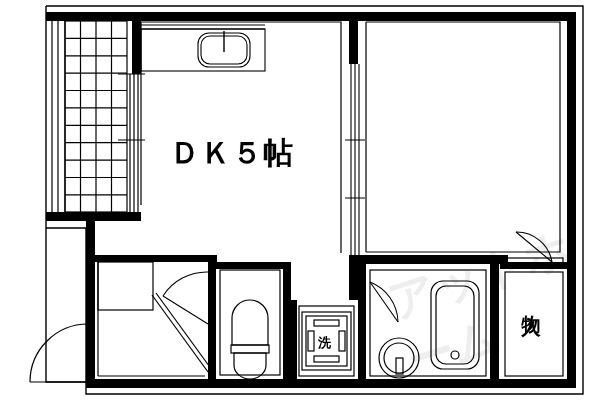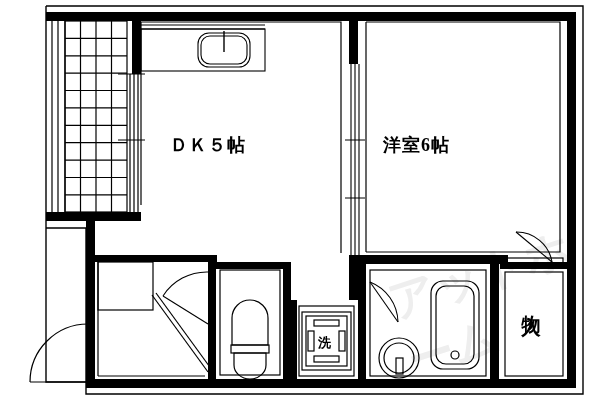--- a/index.html
+++ b/index.html
@@ -1,21 +1,21 @@
 <!DOCTYPE html>
 <html><head>
 <meta charset="utf-8">
 <title>Floor Plan</title>
 <style>
   html,body{margin:0;padding:0;background:#ffffff;}
   body{font-family:"Liberation Sans","DejaVu Sans",sans-serif;}
   #plan{position:relative;width:600px;height:400px;background:#ffffff;overflow:hidden;}
   .wall{position:absolute;background:#000000;}
   .lbl{position:absolute;color:#000;white-space:nowrap;letter-spacing:1px;}
-  .room-lbl{font-size:18px;font-weight:600;font-family:Liberation Serif, serif;}
+  .room-lbl{font-size:30px;font-weight:600;}
   .vert-lbl{font-size:19px;font-weight:600;writing-mode:vertical-rl;text-orientation:upright;line-height:1.05;}
   .small-lbl{font-size:13px;font-weight:600;}
   svg{position:absolute;left:0;top:0;overflow:visible;}
   .wm{position:absolute;color:#eeeeee;font-size:46px;font-weight:700;transform:rotate(-18deg);user-select:none;}
 </style>
 </head>
 <body>
 
 <div id="plan">
 
@@ -178,19 +178,18 @@
   </svg>
 
   <svg width="600" height="400">
     <path d="M 516 232 A 36 36 0 0 1 552 262" fill="none" stroke="#000" stroke-width="1.1"></path>
     <line x1="516" y1="232" x2="552" y2="262" stroke="#000" stroke-width="1.1"></line>
     <rect x="505" y="258" width="58" height="7" fill="none" stroke="#000" stroke-width="1.2"></rect>
   </svg>
 
   <div class="lbl room-lbl" style="left:170px;top:133px;">ＤＫ５帖</div>
 
-  <div class="lbl room-lbl" style="left:383px;top:133px;">洋室6帖</div>
 
   <div class="lbl vert-lbl" style="left:521px;top:300px;">物入</div>
 
   <div class="lbl small-lbl" style="left:318px;top:334px;">洗</div>
 
 </div>
 
 </body></html>

